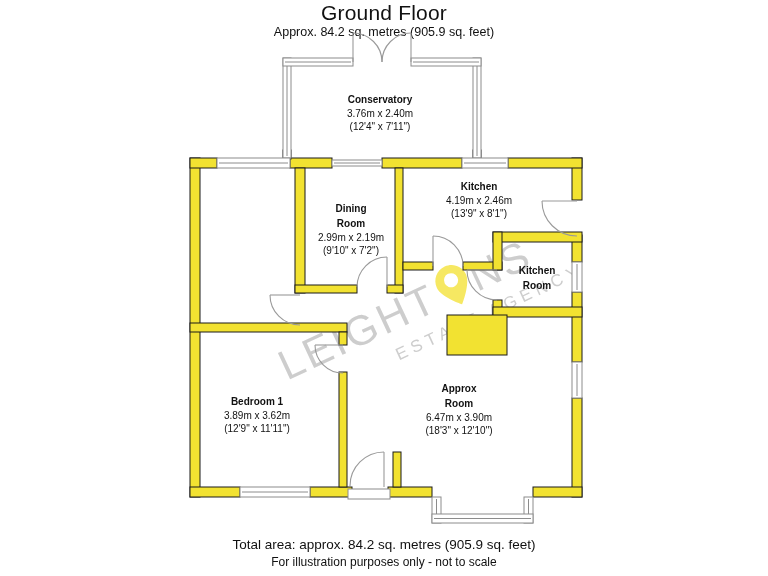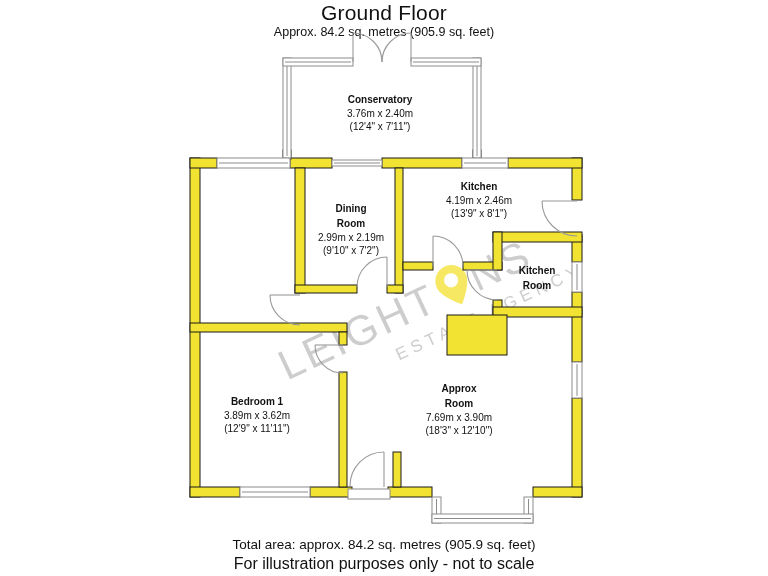--- a/index.html
+++ b/index.html
@@ -2,21 +2,21 @@
 <html style="--wall: #f2e231; --wall-outline: #1a1a1a; --window-line: #8c8c8c; --door-line: #9a9a9a; --watermark-text: #cbcbcb; --watermark-pin: #f6e75a;"><head>
 <meta charset="utf-8">
 <style>
   html,body{margin:0;padding:0;background:#fff;}
   #stage{position:relative;width:768px;height:576px;background:#fff;overflow:hidden;
          font-family:"Liberation Sans", sans-serif;color:#111;}
   .title{position:absolute;top:1px;left:0;width:768px;text-align:center;
          font-size:21px;font-weight:normal;letter-spacing:.2px;}
   .subtitle{position:absolute;top:25px;left:0;width:768px;text-align:center;font-size:12.5px;}
   .footer1{position:absolute;top:537px;left:0;width:768px;text-align:center;font-size:13.5px;}
-  .footer2{position:absolute;top:555px;left:0;width:768px;text-align:center;font-size:16px;}
+  .footer2{position:absolute;top:555px;left:0;width:768px;text-align:center;font-size:12px;}
 
   #plan-svg{position:absolute;left:0;top:0;z-index:2;}
   .wall{fill:var(--wall);stroke:var(--wall-outline);stroke-width:1;}
   .win{fill:#ffffff;stroke:var(--window-line);stroke-width:1;}
   .winline{stroke:var(--window-line);stroke-width:1;fill:none;}
   .glass{fill:#ffffff;stroke:var(--window-line);stroke-width:1;}
   .door{stroke:var(--door-line);stroke-width:1.1;fill:none;}
   .thresh{fill:#ffffff;stroke:var(--window-line);stroke-width:1;}
 
   .room-label{position:absolute;z-index:3;text-align:center;transform:translateX(-50%);white-space:nowrap;}
@@ -182,20 +182,20 @@
 
   <div class="room-label" style="left:257px;top:378px;margin-top:16px;">
     <div class="room-name">Bedroom 1</div>
     <div class="room-dim">3.89m x 3.62m</div>
     <div class="room-dim">(12'9" x 11'11")</div>
   </div>
 
   <div class="room-label" style="left:459px;top:381px;">
     <div class="room-name">Approx</div>
     <div class="room-name">Room</div>
-    <div class="room-dim">7.69m x 3.90m</div>
+    <div class="room-dim">6.47m x 3.90m</div>
     <div class="room-dim">(18'3" x 12'10")</div>
   </div>
 
   <div class="footer1">Total area: approx. 84.2 sq. metres (905.9 sq. feet)</div>
   <div class="footer2">For illustration purposes only - not to scale</div>
 
 </div>
 
 </body></html>

